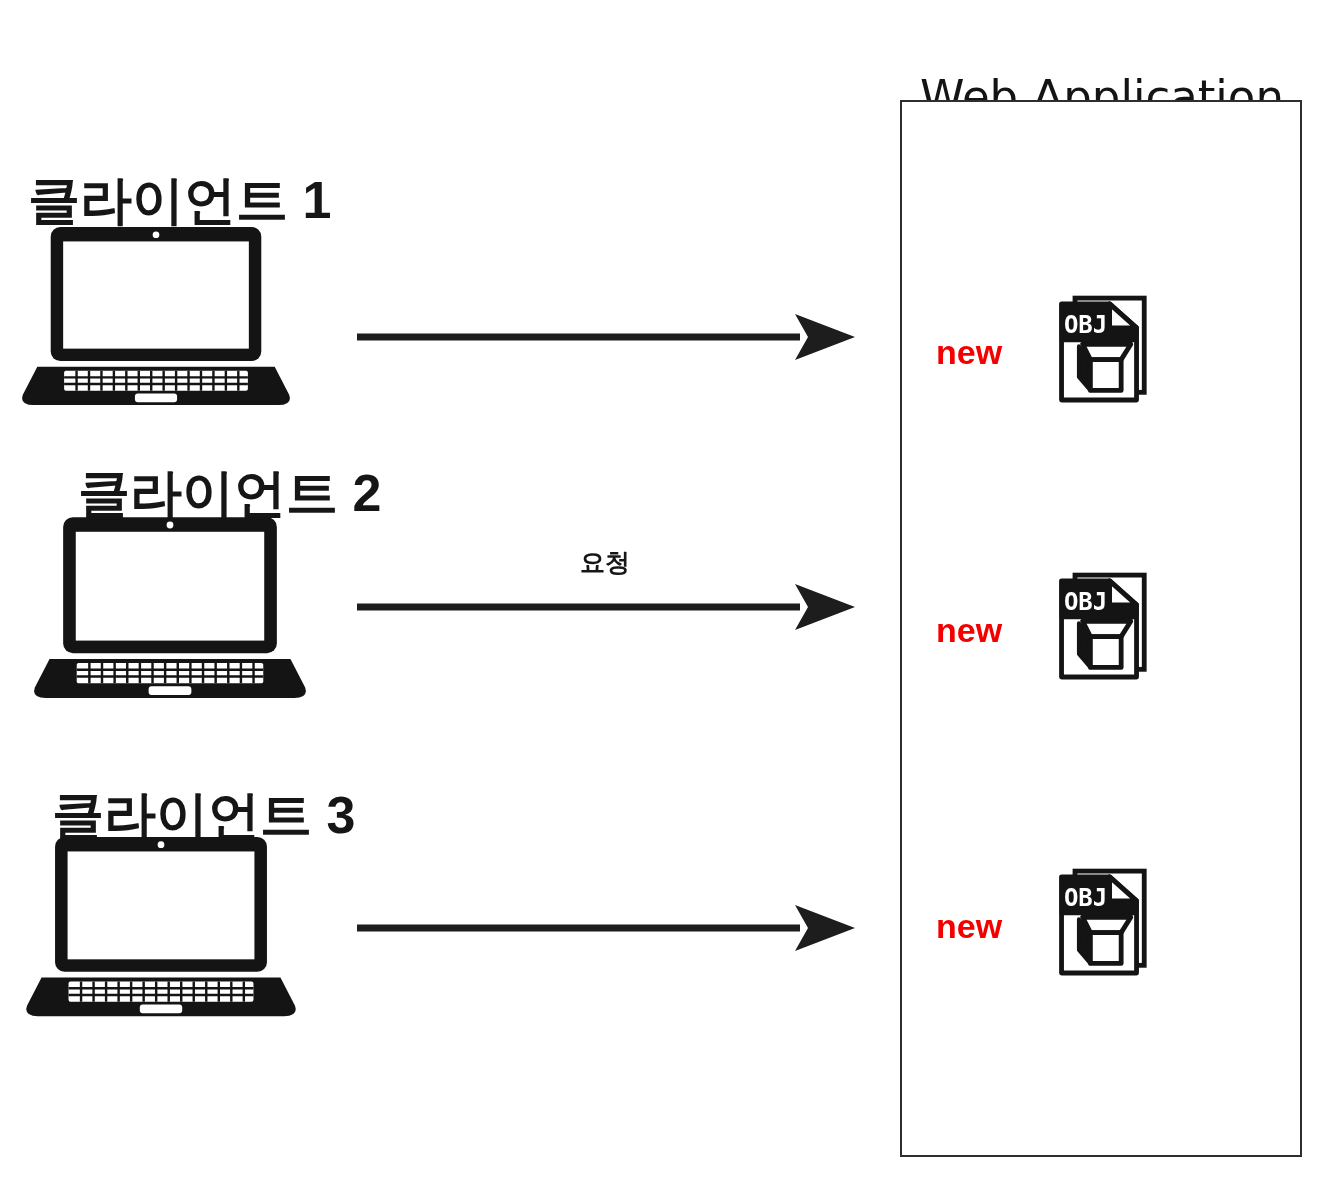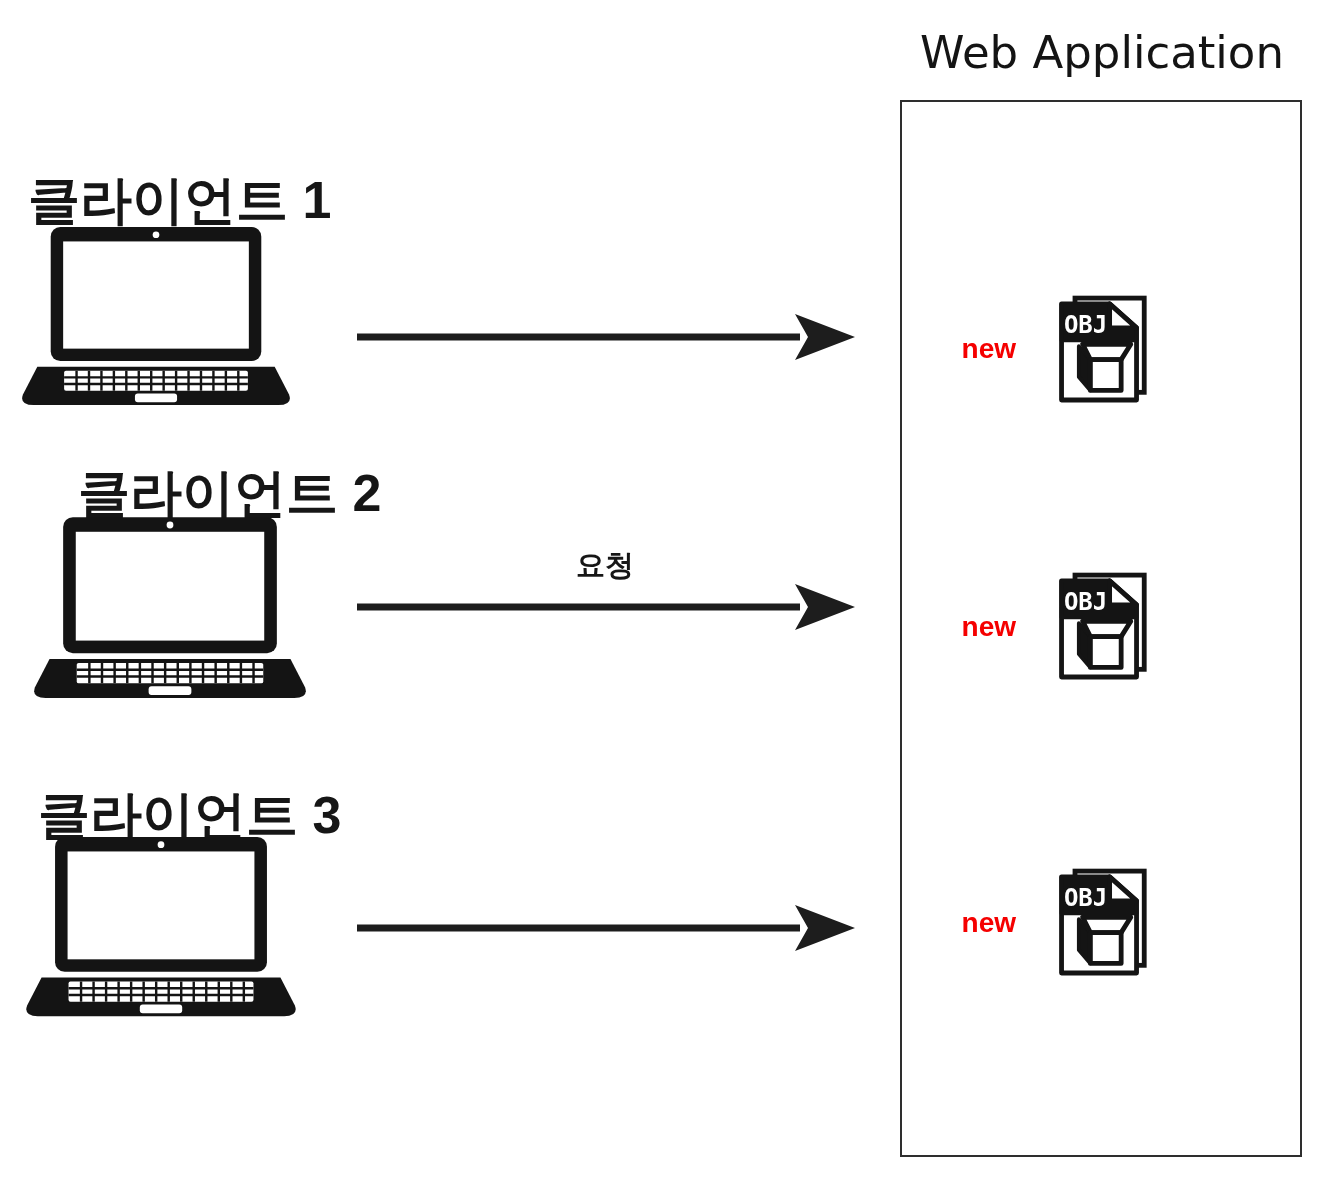--- a/index.html
+++ b/index.html
@@ -7,31 +7,31 @@
     position:relative;width:1332px;height:1180px;background:#ffffff;
     font-family:"Liberation Sans","DejaVu Sans",sans-serif;overflow:hidden;
   }
   .abs{position:absolute;}
   .client-label{
     font-size:52px;font-weight:700;color:#161616;letter-spacing:0px;white-space:nowrap;
   }
   .laptop-svg{display:block;}
   .arrow-svg{display:block;}
   .request-label{
-    font-size:29px;font-weight:700;color:#161616;text-align:center;
+    font-size:25px;font-weight:700;color:#161616;text-align:center;
   }
   .webapp-title{
     font-size:45px;font-weight:400;color:#141414;text-align:center;
-    font-family:"DejaVu Sans","Liberation Sans",sans-serif;white-space:nowrap;
+    font-family:"DejaVu Sans","Liberation Sans",sans-serif;white-space:nowrap;margin-top:44px;
   }
   .webapp-box{
     border:2px solid #2e2e2e;background:#ffffff;box-sizing:border-box;
   }
   .new-badge{
-    font-size:28px;font-weight:700;text-align:right;white-space:nowrap;
+    font-size:34px;font-weight:700;text-align:left;white-space:nowrap;
   }
   .objfile-svg{display:block;}
 </style>
 </head>
 <body>
 
 <div class="canvas">
 
   <svg width="0" height="0" style="position:absolute" aria-hidden="true">
     <defs>
@@ -63,21 +63,21 @@
   <div class="abs client-label" style="left:28px;top:166px;">클라이언트 1</div>
   <svg class="abs laptop-svg" style="left:22px;top:227px;" width="268" height="182" viewBox="0 0 280 190">
       <use href="#laptop-shape"></use>
     </svg>
 
   <div class="abs client-label" style="left:42px;top:459px;margin-left:36px;">클라이언트 2</div>
   <svg class="abs laptop-svg" style="left:34px;top:517px;" width="272" height="185" viewBox="0 0 280 190">
       <use href="#laptop-shape"></use>
     </svg>
 
-  <div class="abs client-label" style="left:38px;top:781px;">클라이언트 3</div>
+  <div class="abs client-label" style="left:52px;top:781px;">클라이언트 3</div>
   <svg class="abs laptop-svg" style="left:26px;top:837px;" width="270" height="183" viewBox="0 0 280 190">
       <use href="#laptop-shape"></use>
     </svg>
 
   <svg class="abs arrow-svg" style="left:350px;top:312px;" width="510" height="50" viewBox="0 0 510 50">
       <use href="#arrow-shape"></use>
     </svg>
   <svg class="abs arrow-svg" style="left:350px;top:582px;" width="510" height="50" viewBox="0 0 510 50">
       <use href="#arrow-shape"></use>
     </svg>

